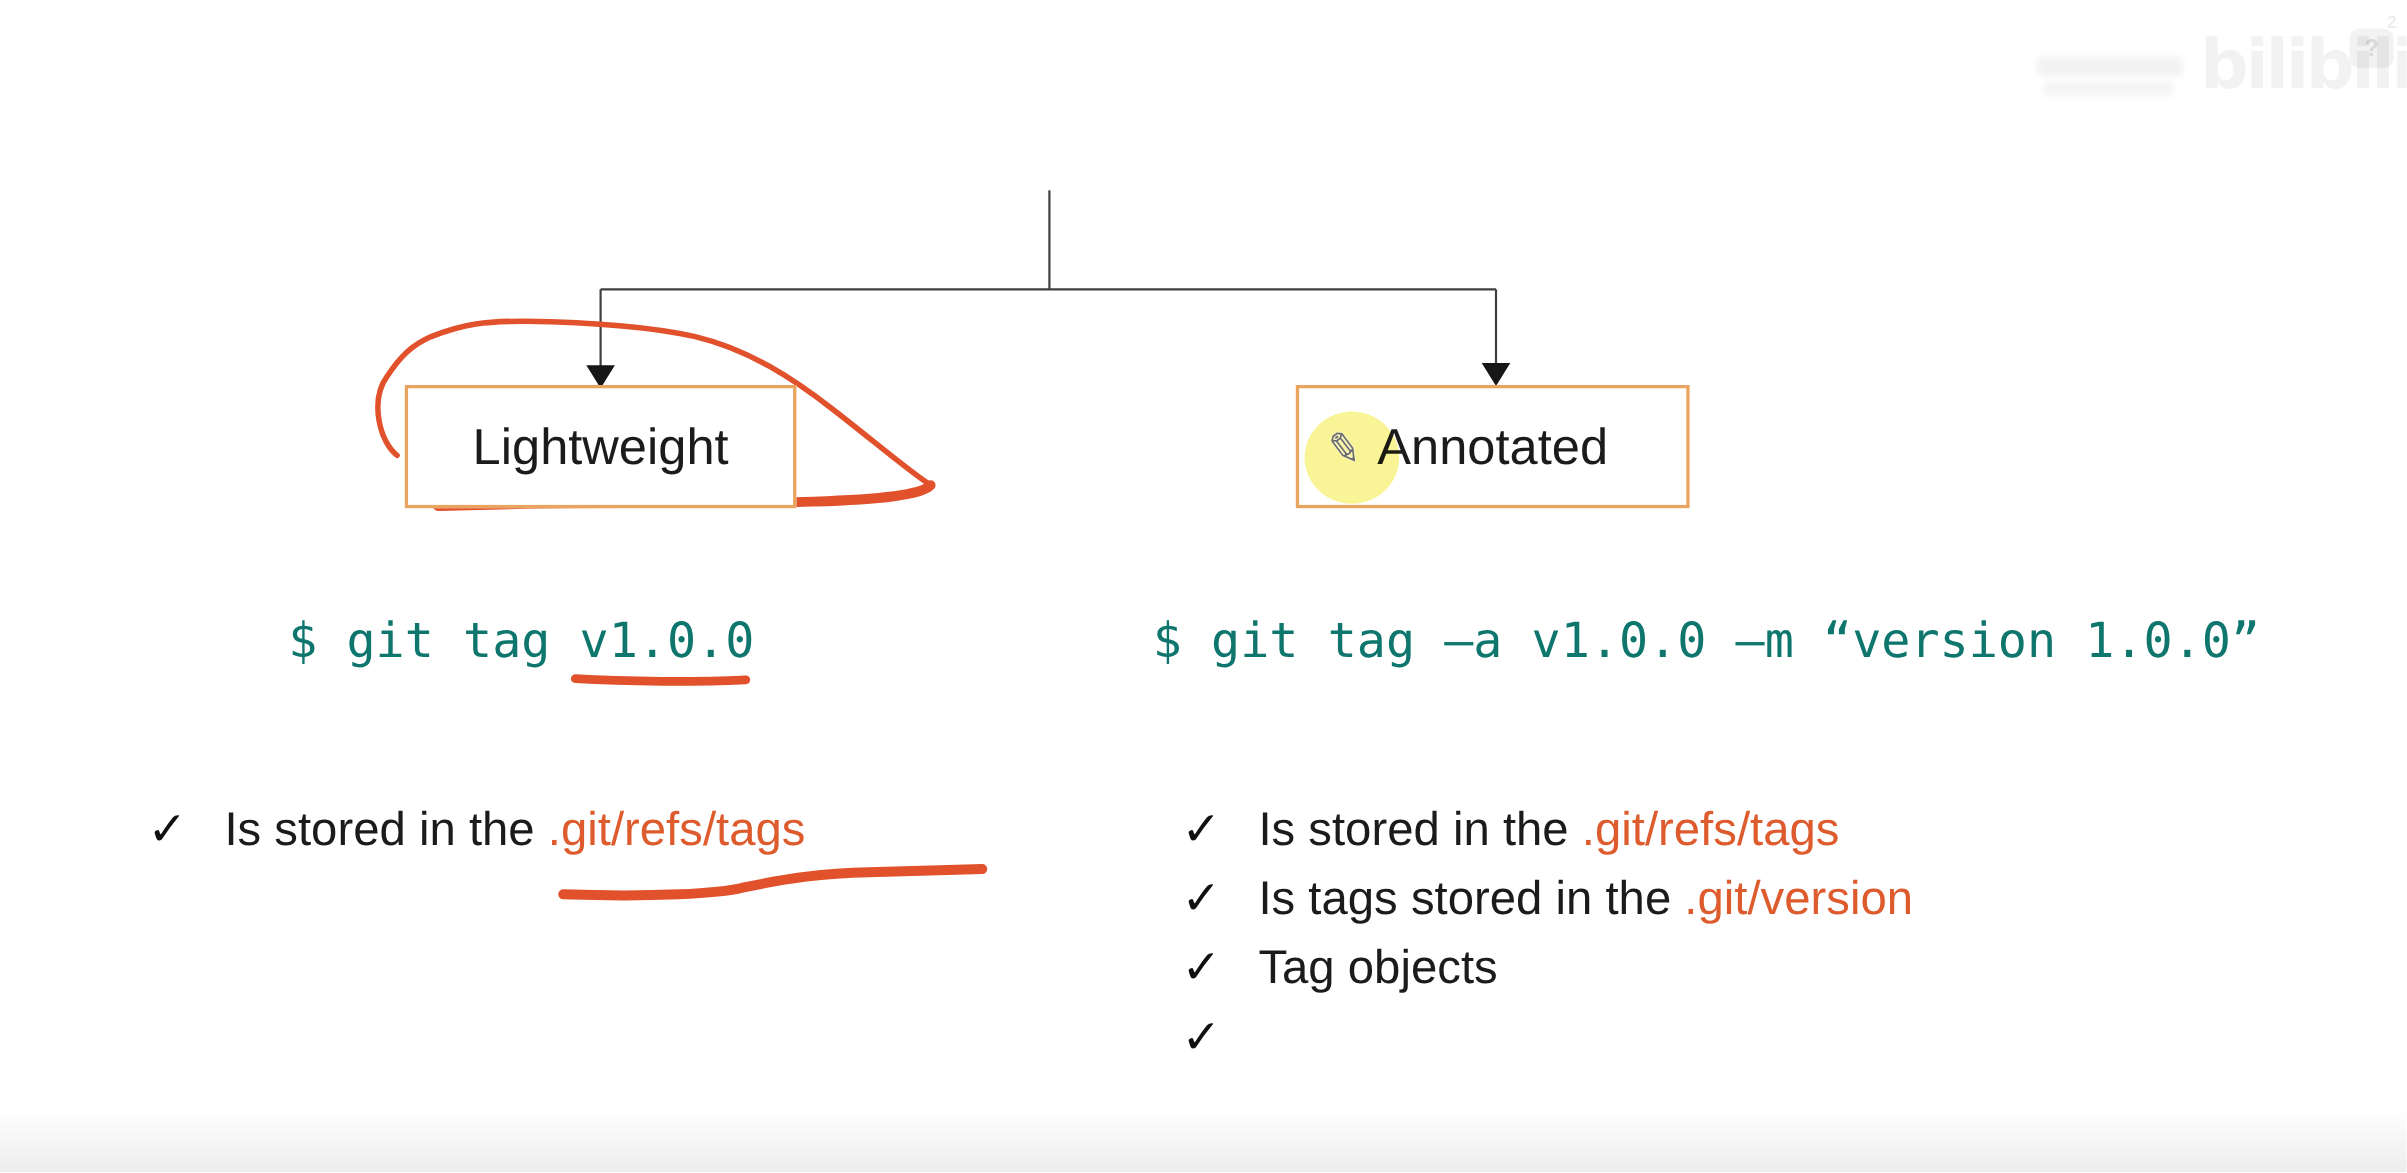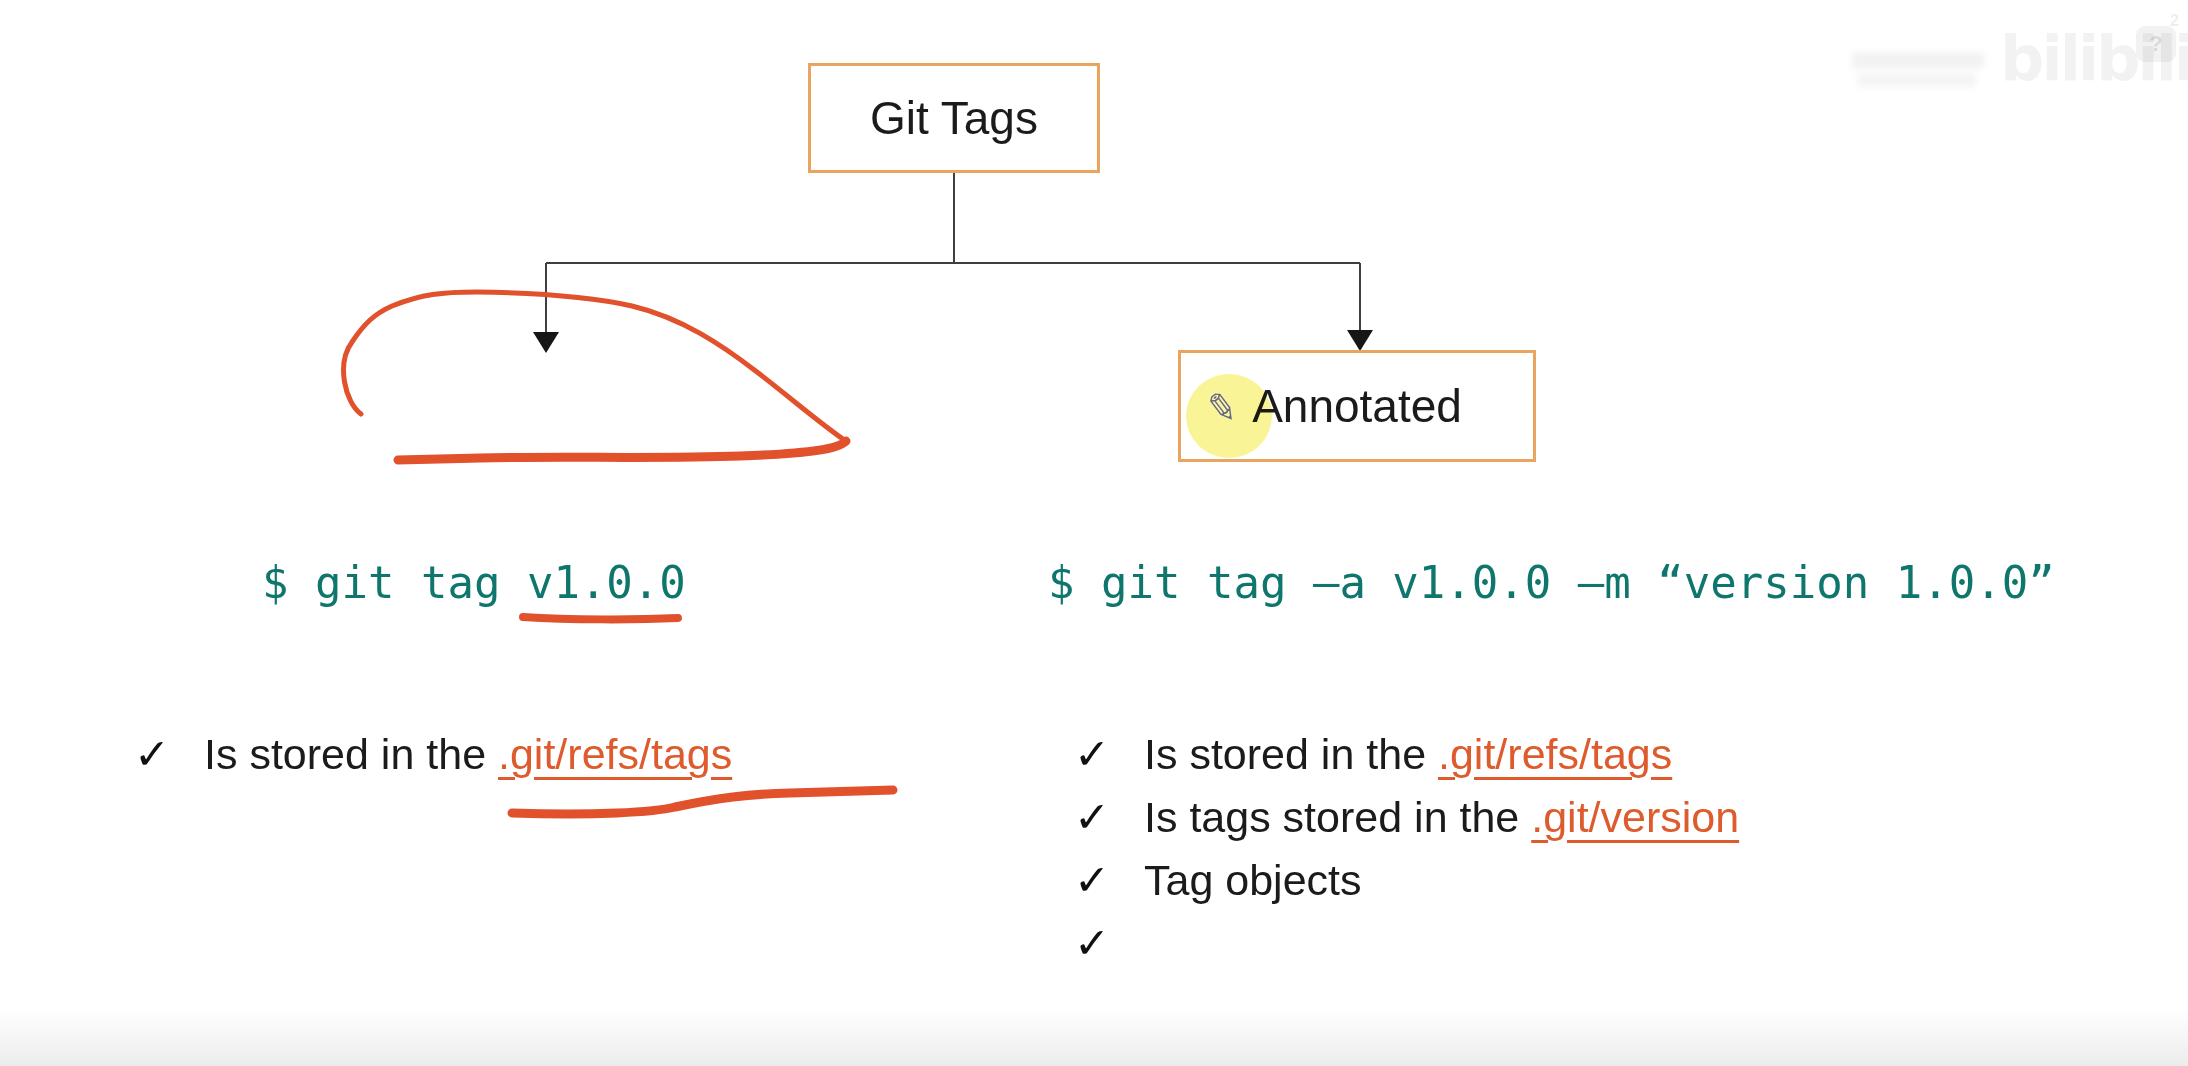--- a/index.html
+++ b/index.html
@@ -30,21 +30,21 @@
     font-size:44px;line-height:52px;color:#0f766e;white-space:pre;z-index:2;
   }
   .cmd-left{left:262px;}
   .cmd-right{left:1048px;}
   .bullet-row{position:absolute;display:flex;align-items:baseline;font-size:43px;line-height:52px;z-index:2;}
   .check{
     width:44px;margin-right:26px;font-size:43px;color:#101010;
     font-family:"DejaVu Sans",sans-serif;flex:none;
   }
   .b-link{
-    color:var(--link,#dd5b2d);text-decoration:underline;
+    color:var(--link,#dd5b2d);
     text-decoration-thickness:3px;text-underline-offset:8px;
   }
   .row-l1{left:134px;top:728px;}
   .row-r1{left:1074px;top:728px;}
   .row-r2{left:1074px;top:791px;}
   .row-r3{left:1074px;top:854px;}
   .row-r4{left:1074px;top:917px;}
   
   .wm{position:absolute;pointer-events:none;z-index:5;}
   .wm-smudge1{left:1852px;top:52px;width:132px;height:17px;background:rgba(0,0,0,0.05);filter:blur(3px);border-radius:3px;}
@@ -81,24 +81,24 @@
     </g>
 
     <path class="ink" stroke-width="5" d="M 361 414 C 345 402 336 364 352 342 C 364 324 374 314 392 306 C 422 294 442 292 477 292 C 542 293 592 297 632 306 C 682 318 722 345 757 372 C 792 399 827 429 846 441"></path>
     <path class="ink" stroke-width="9" d="M 846 441 C 838 450 800 454 740 456 C 660 459 560 456 480 458 L 398 460"></path>
 
     <path class="ink" stroke-width="8" d="M 523 617 C 570 620 635 620 678 618"></path>
 
     <path class="ink" stroke-width="9" d="M 512 813 C 595 816 655 812 675 807 C 718 798 748 794 790 793 L 893 790"></path>
   </svg>
 
-  <div class="node-box" style="left:808px;top:63px;width:292px;height:110px;">
-    <span class="node-label">Git Tags</span>
+
+  <div class="node-box" style="left:368px;top:350px;width:356px;height:112px;">
+    <span class="node-label">Lightweight</span>
   </div>
-
 
   <div class="node-box" style="left:1178px;top:350px;width:358px;height:112px;text-align:center;">
     <span class="node-label">Annotated</span>
   </div>
 
   <div class="highlight-dot"></div>
   <div class="pen-cursor">✎</div>
 
   <div class="cmd cmd-left">$ git tag v1.0.0</div>
   <div class="cmd cmd-right">$ git tag –a v1.0.0 –m “version 1.0.0”</div>

